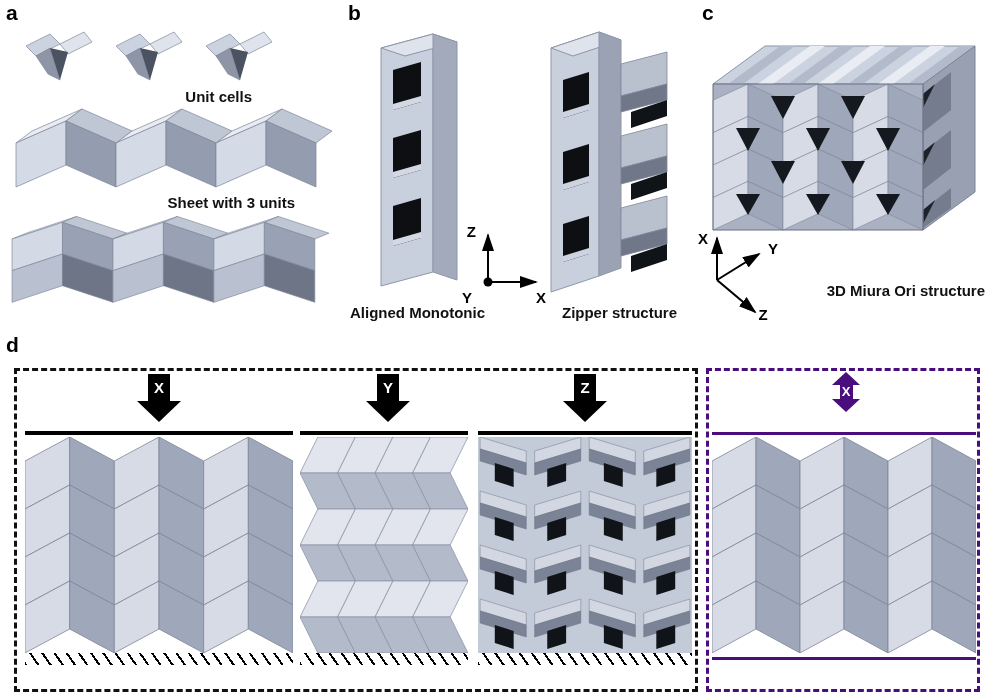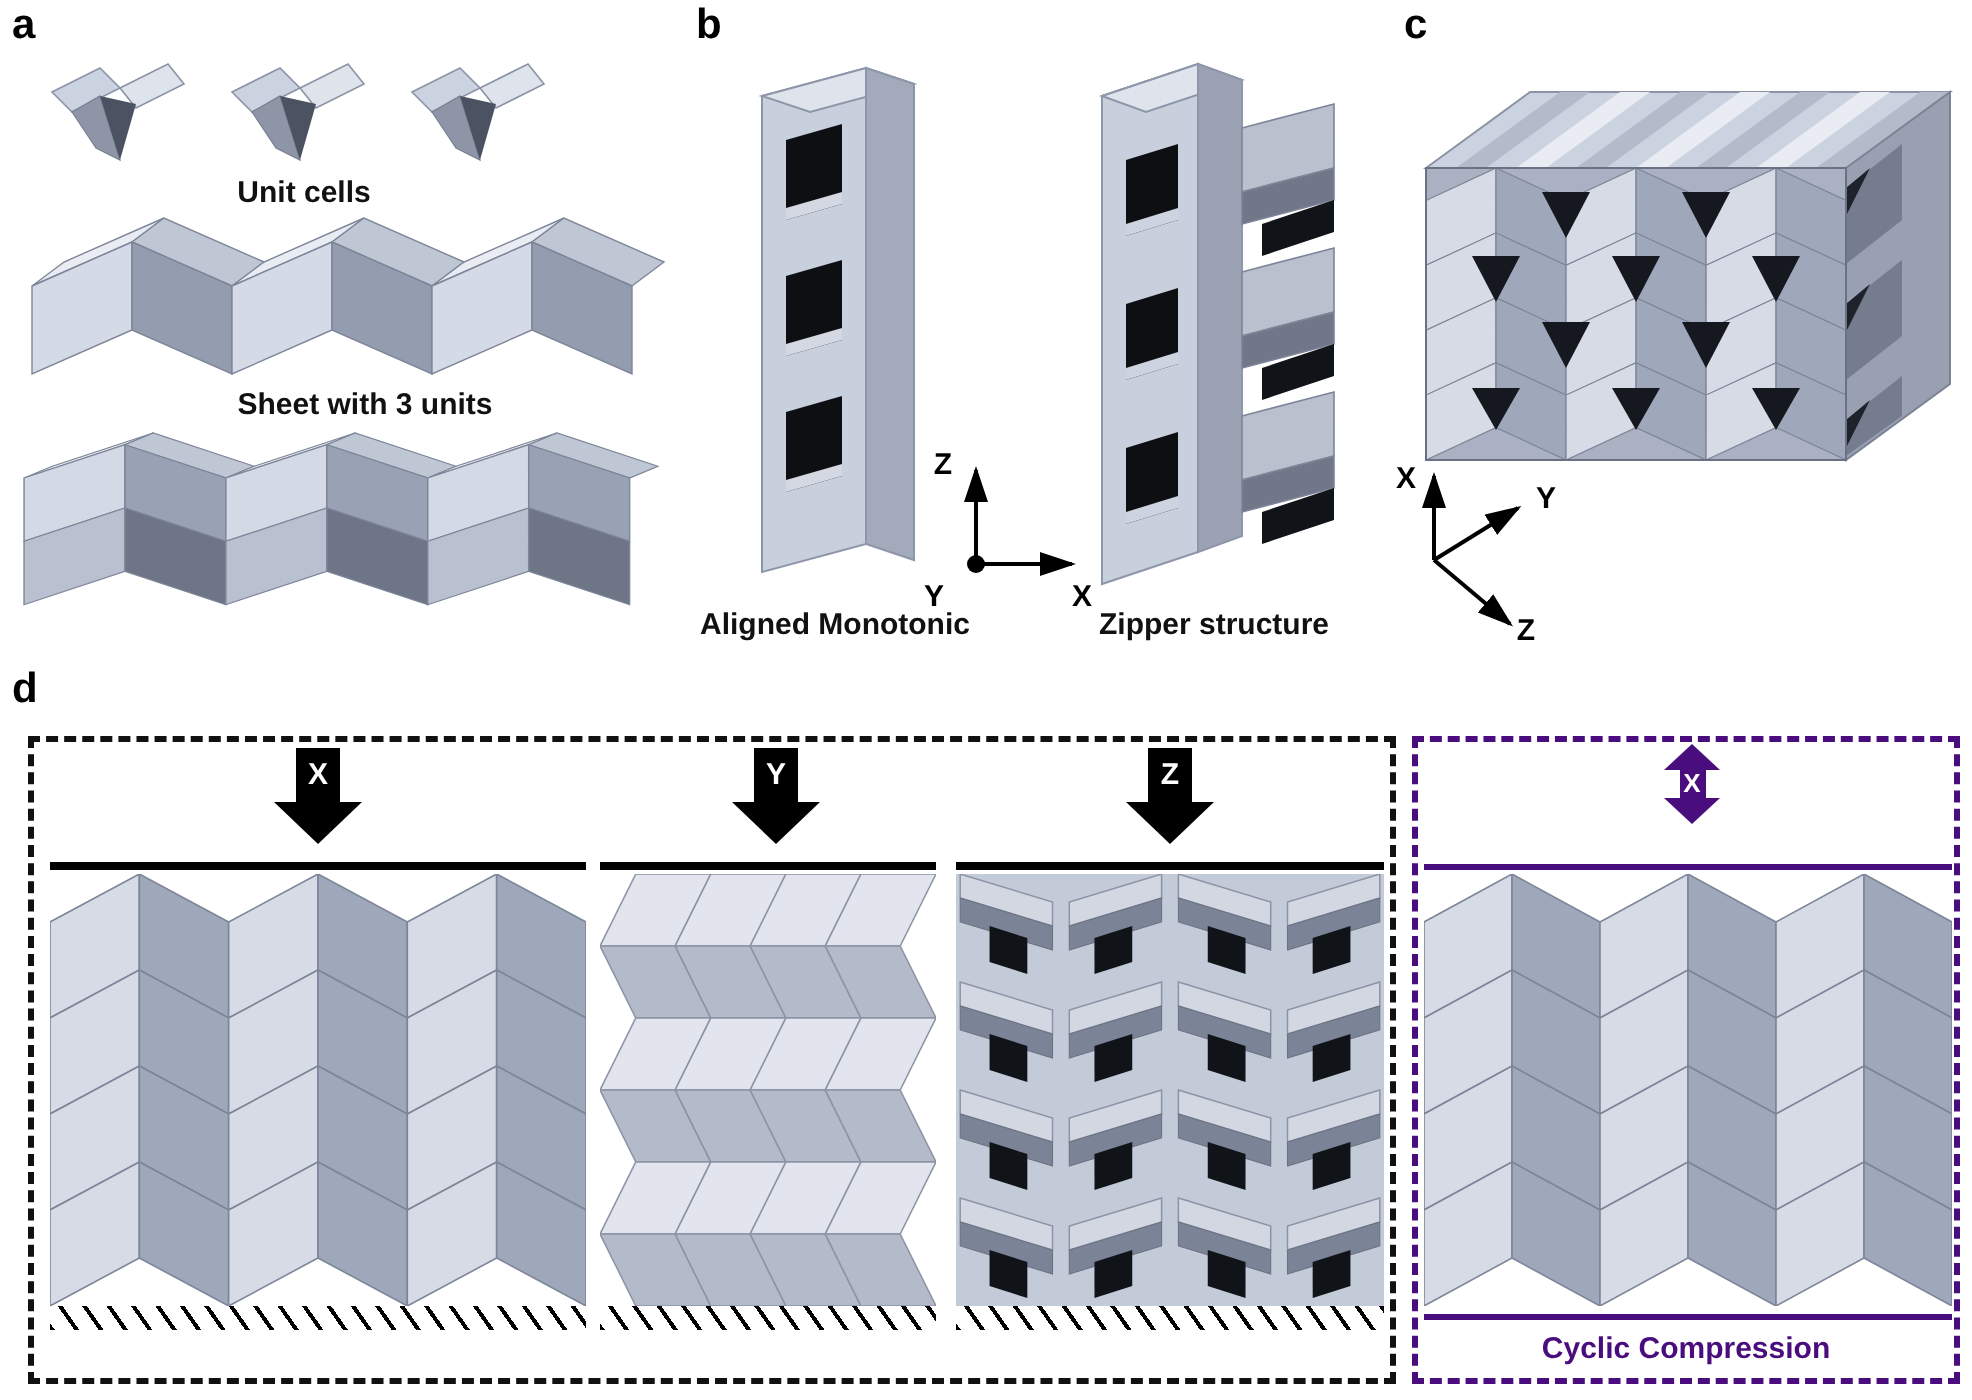--- a/index.html
+++ b/index.html
@@ -1,19 +1,19 @@
 <!DOCTYPE html>
 <html><head>
 <meta charset="utf-8">
 <style>
   html,body{margin:0;padding:0;background:#fff;font-family:"Liberation Sans",sans-serif;}
   .fig{position:relative;width:986px;height:700px;background:#fff;overflow:hidden;}
   .abs{position:absolute;}
   .plab{position:absolute;font-size:21px;font-weight:bold;color:#000;line-height:1;}
-  .cap{position:absolute;font-size:15px;font-weight:bold;color:#111;text-align:center;line-height:1.15;}
+  .cap{position:absolute;font-size:15px;font-weight:bold;color:#111;text-align:right;line-height:1.15;}
   .cap.purple{color:#4a0d7d;}
   .topline{position:absolute;height:4px;background:#000;}
   .pline{position:absolute;height:3px;background:#4a0d7d;}
   .hatch{position:absolute;height:12px;background:repeating-linear-gradient(55deg,#000 0 2px,transparent 2px 10px);}
   .dashedbox{position:absolute;border:3px dashed #111;}
   .dashedbox.purple{border-color:#4a0d7d;}
   .load-arrow{position:absolute;width:44px;display:flex;flex-direction:column;align-items:center;}
   .la-shaft{width:22px;height:27px;background:#000;color:#fff;font-weight:bold;font-size:15px;display:flex;align-items:center;justify-content:center;}
   .la-head{width:0;height:0;border-left:22px solid transparent;border-right:22px solid transparent;border-top:21px solid #000;}
   .cyc-arrow{position:absolute;width:28px;}
@@ -249,20 +249,21 @@
 
   <svg class="abs" style="left:693px;top:222px" width="102" height="100" viewBox="0 0 102 100">
     <line x1="24" y1="58" x2="24" y2="16" stroke="#000" stroke-width="2" marker-end="url(#ah)"></line>
     <line x1="24" y1="58" x2="66" y2="32" stroke="#000" stroke-width="2" marker-end="url(#ah)"></line>
     <line x1="24" y1="58" x2="62" y2="90" stroke="#000" stroke-width="2" marker-end="url(#ah)"></line>
     <text x="10" y="22" text-anchor="middle">X</text>
     <text x="80" y="32" text-anchor="middle">Y</text>
     <text x="70" y="98" text-anchor="middle">Z</text>
   </svg>
 
+  <div class="cap" style="left:775px;top:282px;width:210px">3D Miura Ori structure</div>
 
   <div class="plab" style="left:6px;top:334px">d</div>
 
   <div class="dashedbox" style="left:14px;top:368px;width:678px;height:318px"></div>
   <div class="dashedbox purple" style="left:706px;top:368px;width:268px;height:318px"></div>
 
   <div class="load-arrow" style="left:137px;top:374px">
     <div class="la-shaft">X</div>
     <div class="la-head"></div>
   </div>
@@ -301,15 +302,14 @@
     <div class="ca-down"></div>
     <span class="ca-label">X</span>
   </div>
 
   <div class="pline" style="left:712px;top:432px;width:264px"></div>
   <svg class="abs" style="left:712px;top:437px" width="264" height="216" viewBox="0 0 270 216" preserveAspectRatio="none">
     <use href="#stackX" xlink:href="#stackX"></use>
   </svg>
   <div class="pline" style="left:712px;top:657px;width:264px"></div>
 
-  <div class="cap purple" style="left:733px;top:666px;width:220px">Cyclic Compression</div>
 
 </div>
 
 </body></html>

